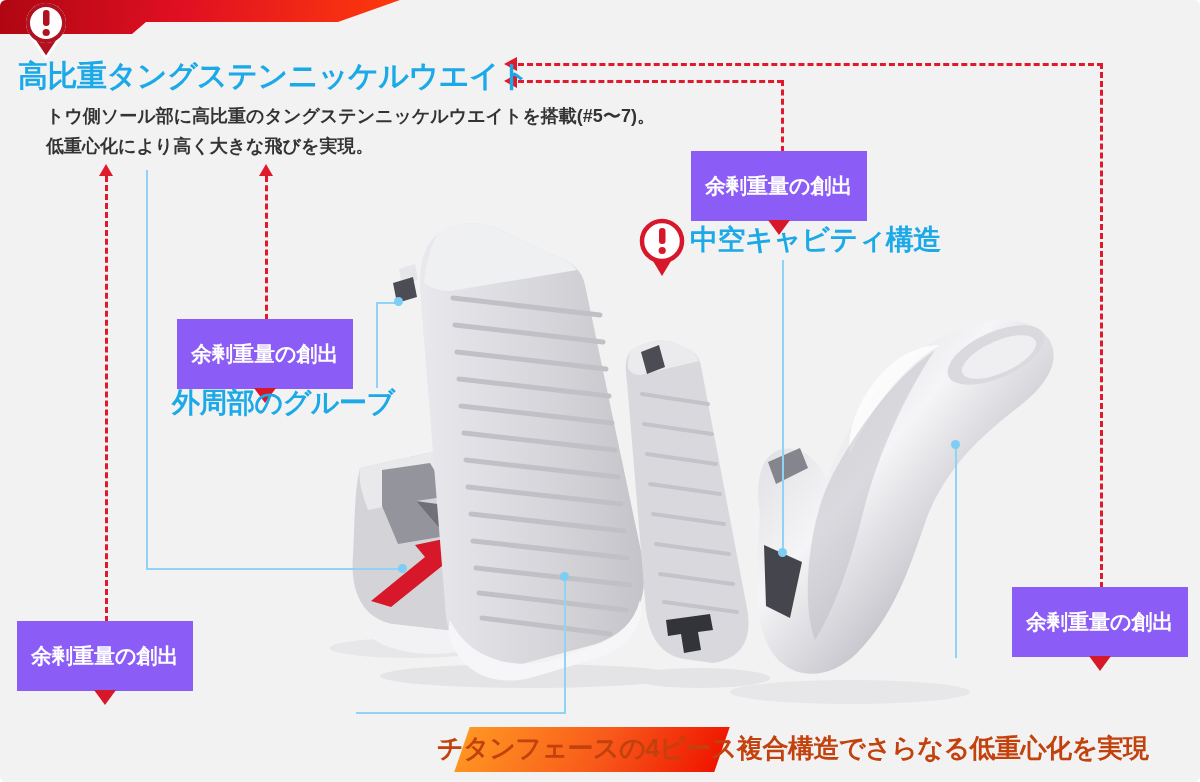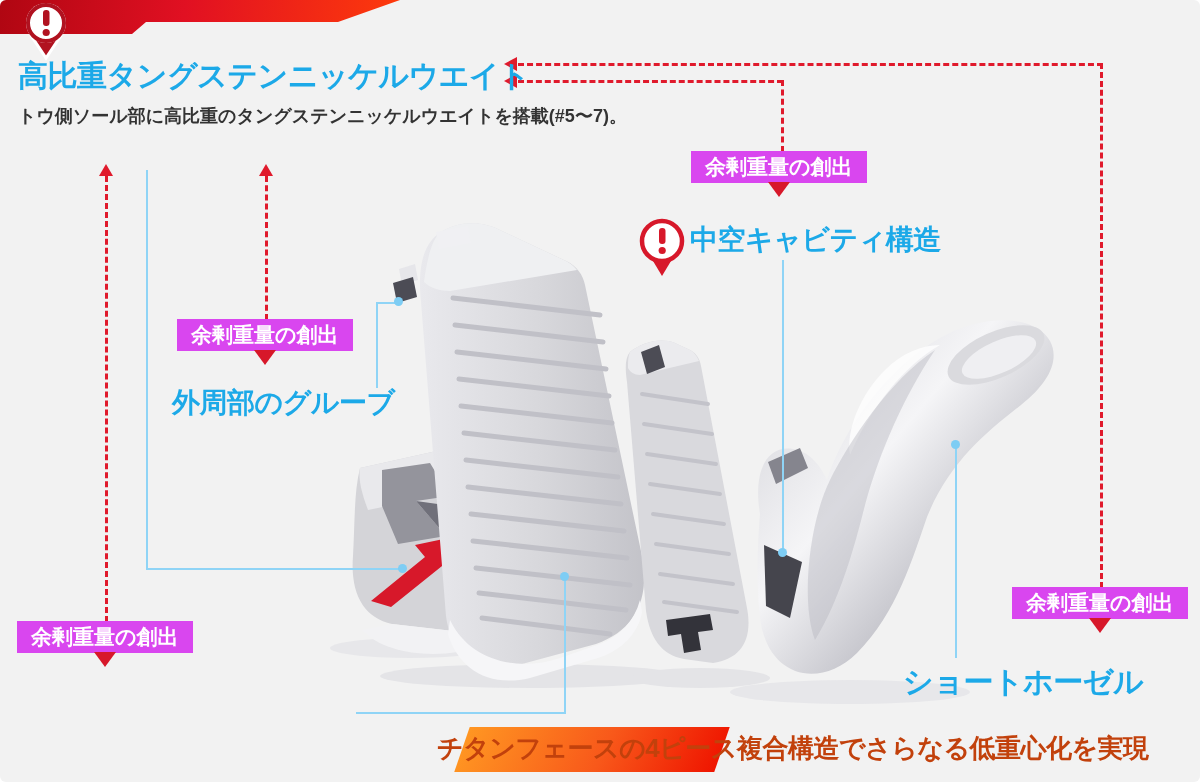--- a/index.html
+++ b/index.html
@@ -3,25 +3,25 @@
 <meta charset="utf-8">
 <style>
   html,body{margin:0;padding:0;}
   body{font-family:"Liberation Sans","DejaVu Sans",sans-serif;}
   #canvas{position:relative;width:1200px;height:782px;background:#f2f2f2;overflow:hidden;border-radius:6px;}
 
   
   .h-blue{position:absolute;color:#1ca9e8;font-weight:800;letter-spacing:-0.5px;white-space:nowrap;}
   .h1{font-size:30px;}
   .h2{font-size:28px;text-align:center;}
-  .desc{position:absolute;color:#333;font-size:18px;font-weight:600;line-height:29px;white-space:nowrap;}
-
-  
-  .badge{position:absolute;background:#d946ef;color:#fff;font-size:21px;font-weight:700;
-         padding:4px 14px;white-space:nowrap;line-height:1.15;}
+  .desc{position:absolute;color:#333;font-size:18px;font-weight:600;line-height:29px;white-space:nowrap;margin-left:28px;}
+
+  
+  .badge{position:absolute;background:#8b5cf6;color:#fff;font-size:21px;font-weight:700;
+         padding:23px 14px;white-space:nowrap;line-height:1.15;}
   .badge::after{content:"";position:absolute;left:50%;bottom:-14px;transform:translateX(-50%);
          width:0;height:0;border-left:11px solid transparent;border-right:11px solid transparent;
          border-top:15px solid #d7182a;}
 
   
   .dashv{position:absolute;width:0;border-left:3px dashed #e01a2c;}
   .dashh{position:absolute;height:0;border-top:3px dashed #e01a2c;}
   .arr-up{position:absolute;width:0;height:0;border-left:7px solid transparent;
           border-right:7px solid transparent;border-bottom:12px solid #e01a2c;}
   .arr-left{position:absolute;width:0;height:0;border-top:7px solid transparent;
@@ -172,35 +172,35 @@
   <svg class="abs" style="left:20px;top:1px;" width="52" height="60" viewBox="0 0 52 60">
     <polygon points="12,36 40,36 26,57" fill="#b11220" stroke="#ffffff" stroke-width="3"></polygon>
     <circle cx="26" cy="22" r="20" fill="#ffffff"></circle>
     <circle cx="26" cy="22" r="18" fill="#ffffff" stroke="#b11220" stroke-width="4"></circle>
     <rect x="23" y="9" width="6.5" height="16" rx="3" fill="#b11220"></rect>
     <circle cx="26.2" cy="31.5" r="3.6" fill="#b11220"></circle>
   </svg>
 
   <div class="h-blue h1" style="left:18px;top:56px;">高比重タングステンニッケルウエイト</div>
   <div class="desc" style="left:18px;top:102px;">トウ側ソール部に高比重のタングステンニッケルウエイトを搭載(#5〜7)。</div>
+  <div class="desc" style="left:18px;top:132px;">低重心化により高く大きな飛びを実現。</div>
 
   <div class="badge" style="left:177px;top:319px;">余剰重量の創出</div>
   <div class="badge" style="left:17px;top:621px;">余剰重量の創出</div>
   <div class="badge" style="left:691px;top:151px;">余剰重量の創出</div>
   <div class="badge" style="left:1012px;top:587px;">余剰重量の創出</div>
 
   <div class="h-blue h2" style="left:172px;top:384px;">外周部のグルーブ</div>
 
   <svg class="abs" style="left:638px;top:218px;" width="48" height="60" viewBox="0 0 48 60">
     <polygon points="12,38 36,38 24,58" fill="#d7182a"></polygon>
     <circle cx="24" cy="23" r="20" fill="#ffffff" stroke="#d7182a" stroke-width="4.5"></circle>
     <rect x="21" y="10" width="6.5" height="16" rx="3" fill="#d7182a"></rect>
     <circle cx="24.2" cy="32.5" r="3.6" fill="#d7182a"></circle>
   </svg>
   <div class="h-blue h2" style="left:690px;top:221px;">中空キャビティ構造</div>
 
 
-  <div class="h-blue h1" style="left:903px;top:662px;">ショートホーゼル</div>
 
   <div id="banner-hl"></div>
   <div id="banner-text">チタンフェースの4ピース複合構造でさらなる低重心化を実現</div>
 
 </div>
 
 </body></html>

